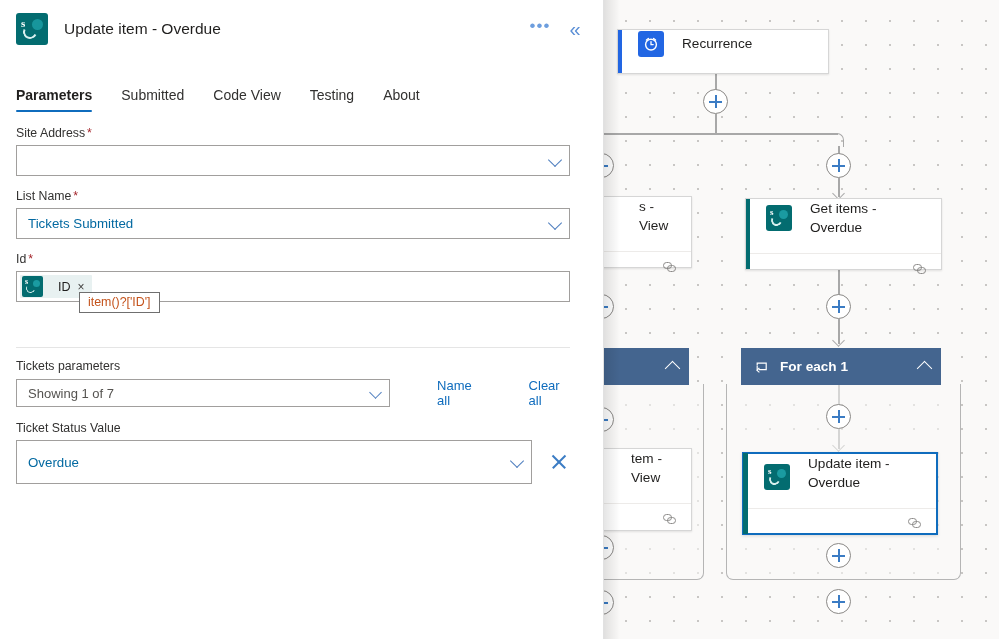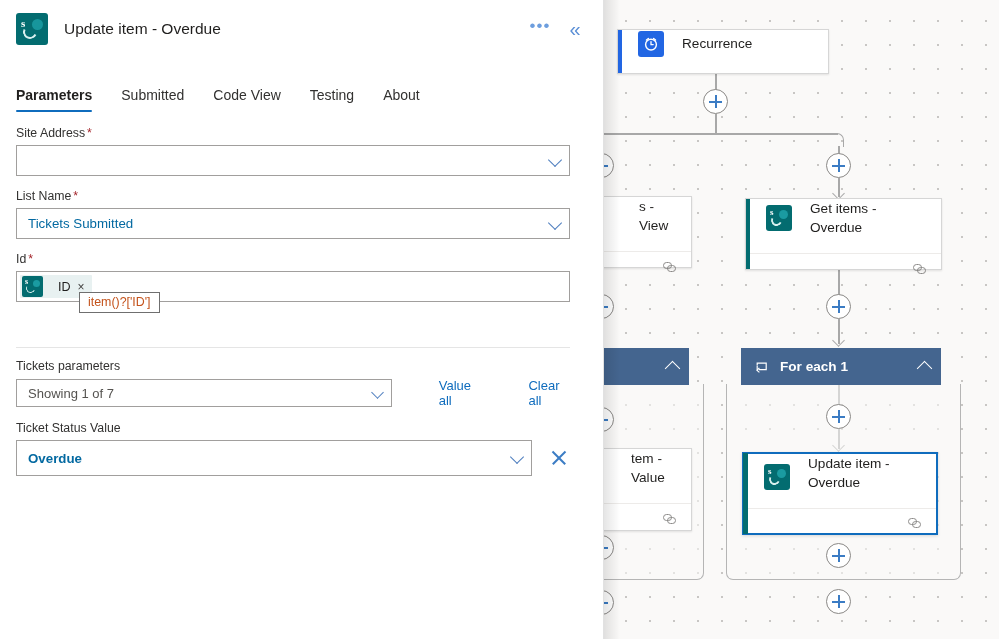--- a/index.html
+++ b/index.html
@@ -229,21 +229,21 @@
   .link {
     color: #0f6cbd;
     font-size: 13px;
     margin-left: 22px;
     cursor: pointer;
     text-decoration: none;
   }
   .link.clear { margin-left: 22px; }
 
   .status-row { display: flex; align-items: center; }
-  .status-ctl { width: 521px; height: 36px; font-weight: bold; }
+  .status-ctl { width: 521px; height: 44px; }
   .clear-x {
     width: 22px; height: 22px;
     margin-left: 16px;
     position: relative;
     cursor: pointer;
     flex: 0 0 auto;
   }
   .clear-x::before, .clear-x::after {
     content: "";
     position: absolute;
@@ -495,21 +495,21 @@
 
       <div class="divider"></div>
 
       <div class="field">
         <label class="field-label">Tickets parameters</label>
         <div class="adv-row">
           <div class="adv-select">
             <span>Showing 1 of 7</span>
             <span class="chev"></span>
           </div>
-          <a class="link">Value all</a>
+          <a class="link">Name all</a>
           <a class="link clear">Clear all</a>
         </div>
       </div>
 
       <div class="field">
         <label class="field-label">Ticket Status Value</label>
         <div class="status-row">
           <div class="control sel status-ctl">
             <span class="ctl-text">Overdue</span>
             <span class="chev"></span>
@@ -589,21 +589,21 @@
       <div class="node-foot">
         <span class="link-icon">
             <span></span>
             <span></span>
           </span>
       </div>
     </div>
 
     <div class="node" style="left:-92px; top:448px; width:180px; height:83px;">
       <div class="node-top" style="min-height:52px; padding-left:14px;">
-        <div class="node-title" style="margin-left:104px;">tem - Value</div>
+        <div class="node-title" style="margin-left:104px;">tem - View</div>
       </div>
       <div class="node-foot">
         <span class="link-icon">
             <span></span>
             <span></span>
           </span>
       </div>
     </div>
 
     <div class="plus" style="left:-15px; top:153px;"></div>

